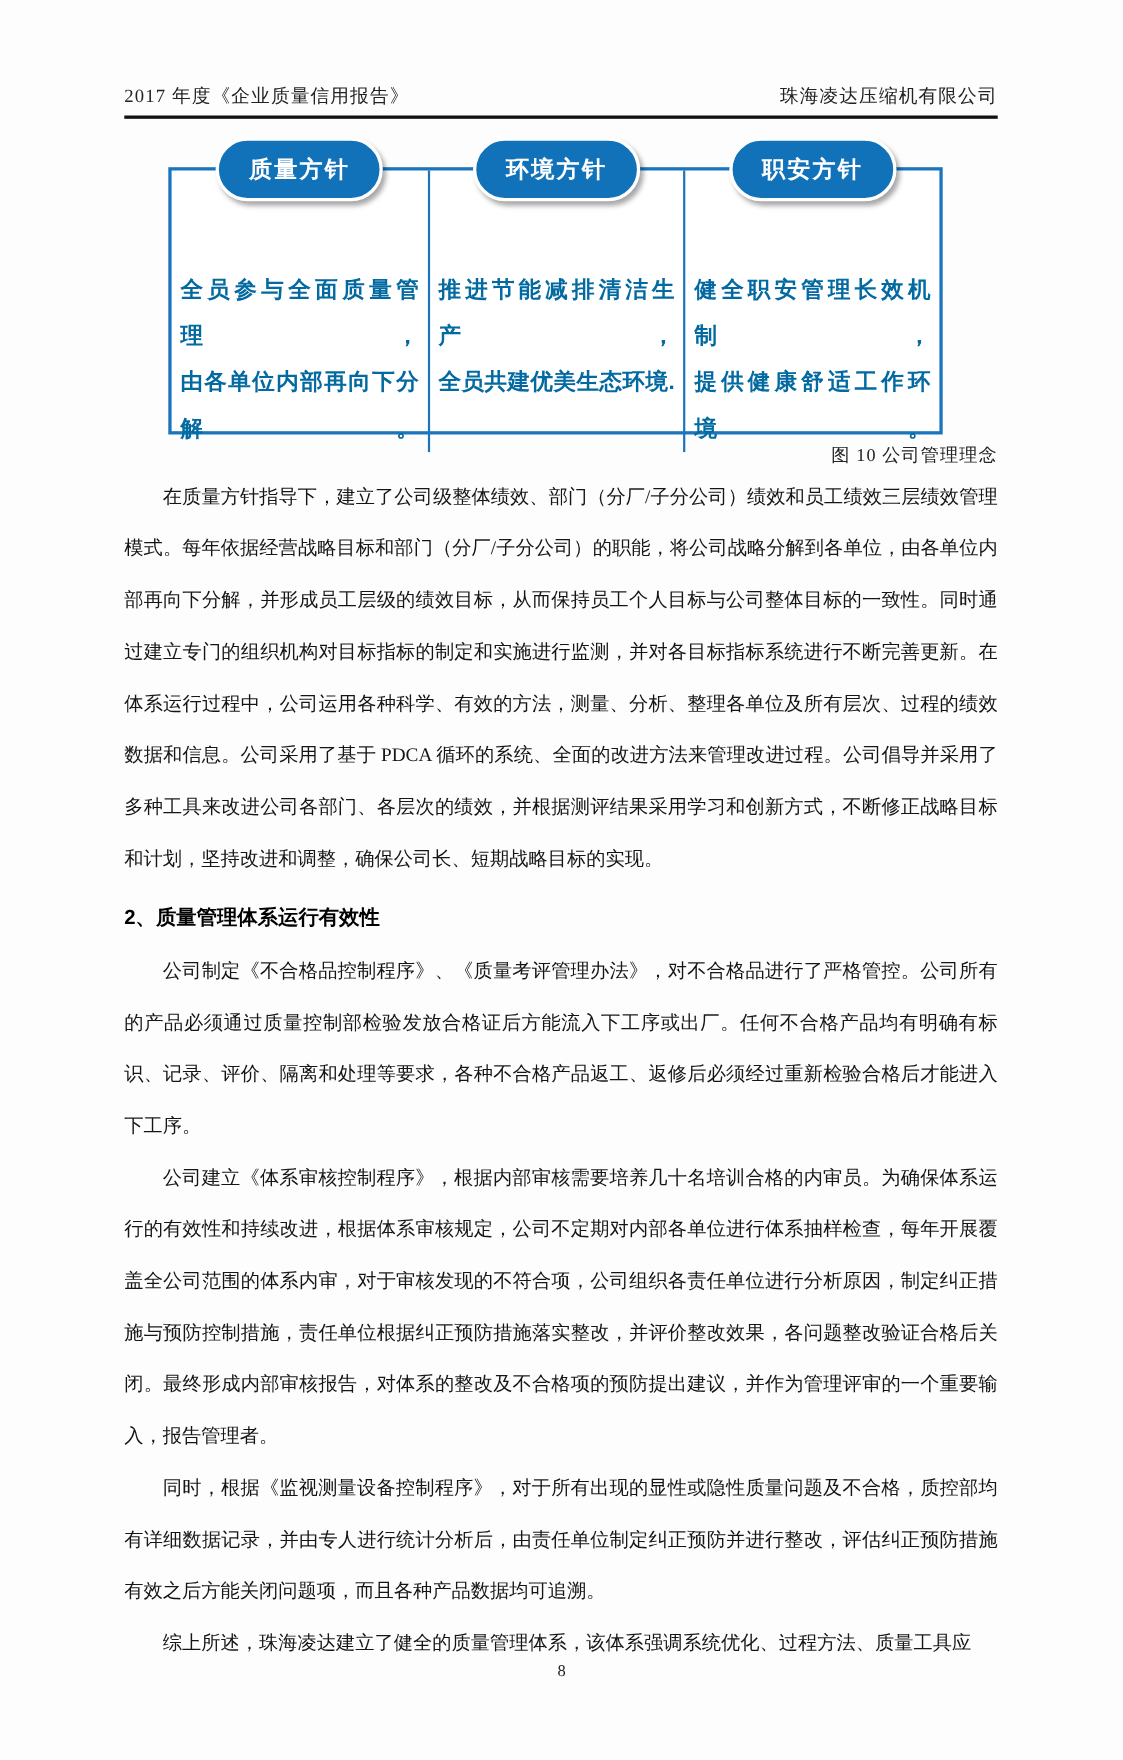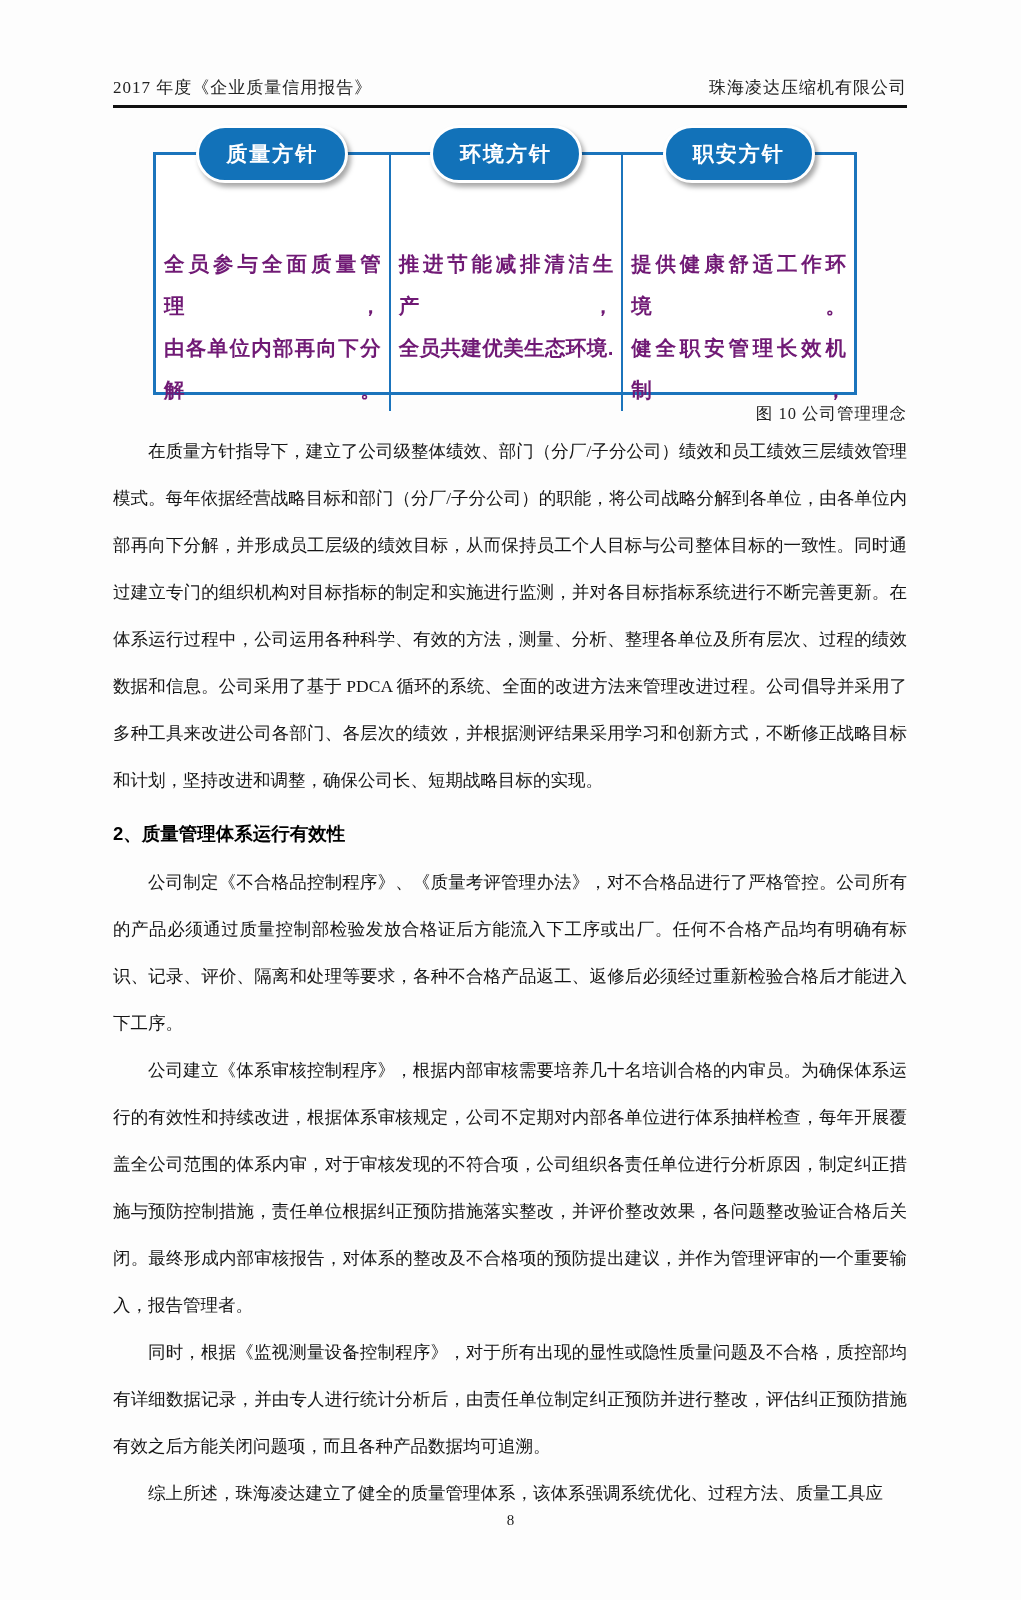--- a/index.html
+++ b/index.html
@@ -43,21 +43,21 @@
     border-radius: 30px;
     box-shadow: 3px 4px 5px rgba(0,0,0,0.35);
     display: flex; align-items: center; justify-content: center;
     font-family: "Liberation Sans", sans-serif;
     font-weight: bold; font-size: 21px; color: #fff; letter-spacing: 2px;
     white-space: nowrap;
   }
 
   .panel-line {
     font-family: "Liberation Sans", sans-serif;
-    font-weight: bold; font-size: 20.5px; color: #701a75;
+    font-weight: bold; font-size: 20.5px; color: #0369a1;
     line-height: 42px;
     text-align: justify; text-align-last: justify;
   }
 
   .figure-caption {
     position: absolute; left: 113px; width: 794px; top: 403px;
     text-align: right; font-size: 16.5px; color: #222; letter-spacing: 1px;
   }
 
   
@@ -100,22 +100,22 @@
   </div>
 
   <div class="figure-col">
     <div class="pill">环境方针</div>
     <div class="panel-line">推进节能减排清洁生产，</div>
     <div class="panel-line">全员共建优美生态环境.</div>
   </div>
 
   <div class="figure-col">
     <div class="pill">职安方针</div>
+    <div class="panel-line">健全职安管理长效机制，</div>
     <div class="panel-line">提供健康舒适工作环境。</div>
-    <div class="panel-line">健全职安管理长效机制，</div>
   </div>
 
 </div>
 
 <div class="figure-caption">图 10 公司管理理念</div>
 
 <div class="body-text">
   <p>在质量方针指导下，建立了公司级整体绩效、部门（分厂/子分公司）绩效和员工绩效三层绩效管理模式。每年依据经营战略目标和部门（分厂/子分公司）的职能，将公司战略分解到各单位，由各单位内部再向下分解，并形成员工层级的绩效目标，从而保持员工个人目标与公司整体目标的一致性。同时通过建立专门的组织机构对目标指标的制定和实施进行监测，并对各目标指标系统进行不断完善更新。在体系运行过程中，公司运用各种科学、有效的方法，测量、分析、整理各单位及所有层次、过程的绩效数据和信息。公司采用了基于 PDCA 循环的系统、全面的改进方法来管理改进过程。公司倡导并采用了多种工具来改进公司各部门、各层次的绩效，并根据测评结果采用学习和创新方式，不断修正战略目标和计划，坚持改进和调整，确保公司长、短期战略目标的实现。</p>
   <div class="section-heading">2、质量管理体系运行有效性</div>
   <p>公司制定《不合格品控制程序》、《质量考评管理办法》，对不合格品进行了严格管控。公司所有的产品必须通过质量控制部检验发放合格证后方能流入下工序或出厂。任何不合格产品均有明确有标识、记录、评价、隔离和处理等要求，各种不合格产品返工、返修后必须经过重新检验合格后才能进入下工序。</p>

